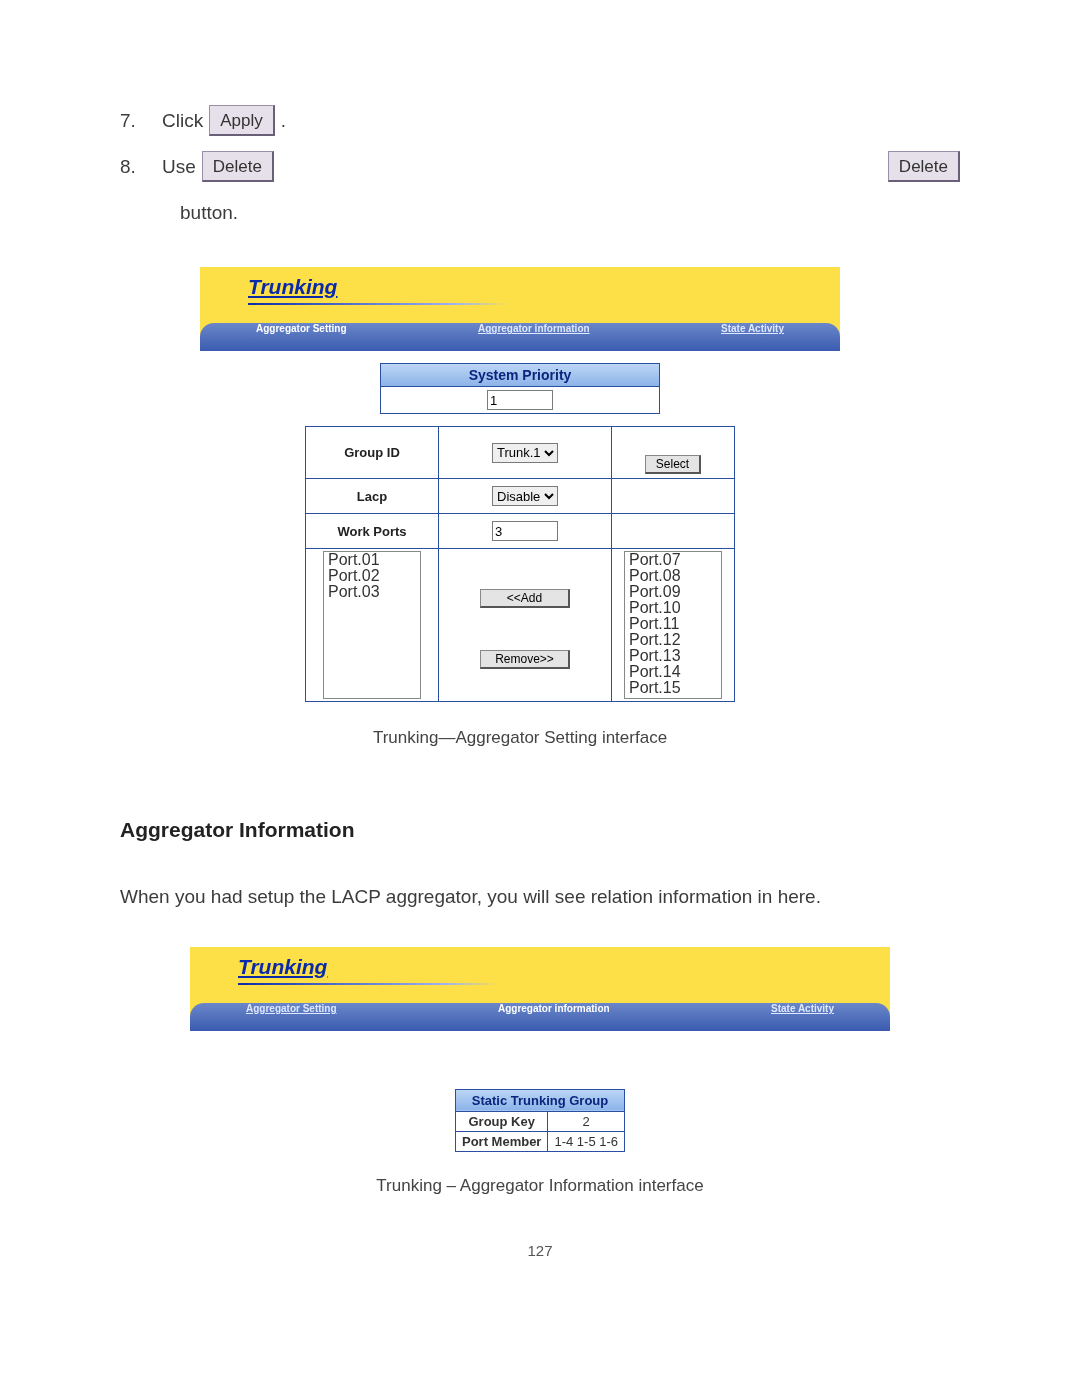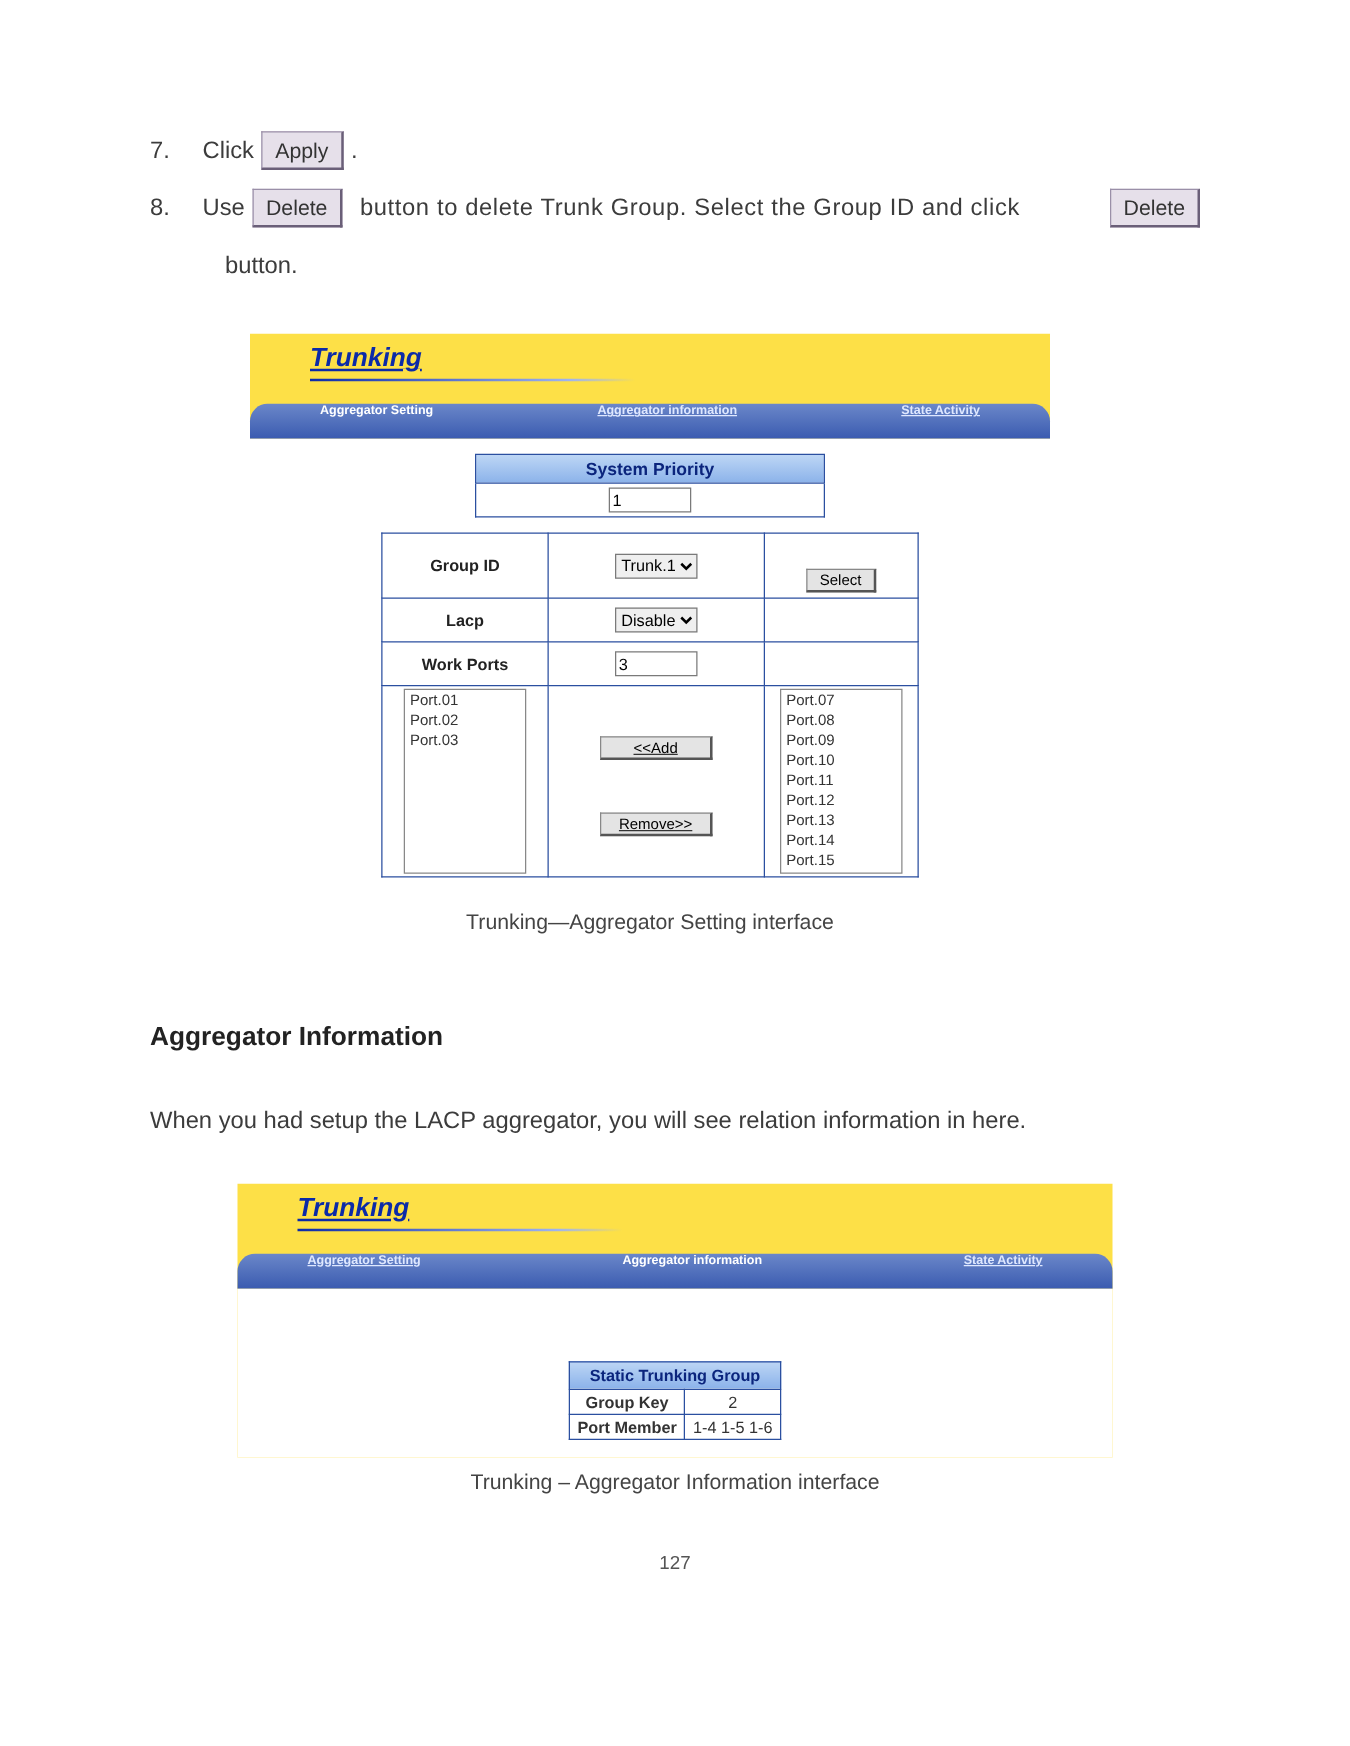--- a/index.html
+++ b/index.html
@@ -162,37 +162,36 @@
   .port-cell {
     height: 150px !important;
     vertical-align: top !important;
     padding: 0 !important;
   }
   .port-list {
     width: 96px;
     height: 146px;
     border: 1px solid #888;
     background: #fff;
-    font-size: 12px;
+    font-size: 16px;
     overflow-y: scroll;
     text-align: left;
     padding: 0;
   }
   .port-list div {
     padding: 0 4px;
     line-height: 16px;
   }
   .mid-btns {
     display: flex;
     flex-direction: column;
     gap: 18px;
     align-items: center;
     justify-content: flex-start;
     padding-top: 16px;
-    text-decoration: underline;
   }
   .mid-btns .mini-btn {
     width: 90px;
   }
   .btn-row {
     margin-top: 14px;
     text-align: center;
   }
   .btn-row .mini-btn {
     margin: 0 1px;
@@ -276,21 +275,20 @@
     <span class="inline-btn">Apply</span>
     <span>.</span>
   </div>
 
   <div class="step" style="justify-content: space-between; flex-wrap: nowrap;">
     <span style="display:flex; align-items:center; gap:6px;">
       <span class="step-num">8.</span>
       <span>Use</span>
       <span class="inline-btn">Delete</span>
     </span>
-    <span style="flex:1; text-align:justify; padding:0 8px; letter-spacing:0.5px;">button  to  delete  Trunk  Group.  Select  the  Group  ID  and  click</span>
     <span class="inline-btn">Delete</span>
   </div>
   <div class="step-cont">button.</div>
 
   <div class="screenshot-wrap">
     <div class="ss">
       <div class="ss-title">
         <span>Trunking</span>
         <div class="ss-title-line"></div>
       </div>

